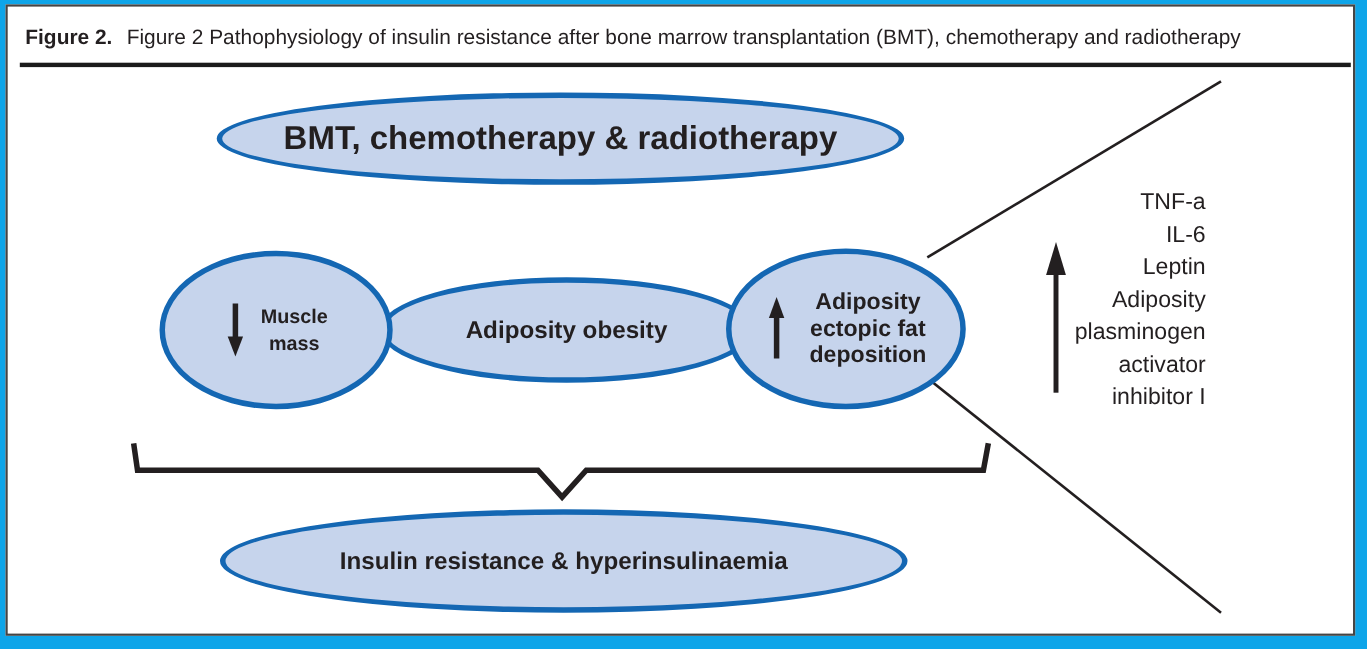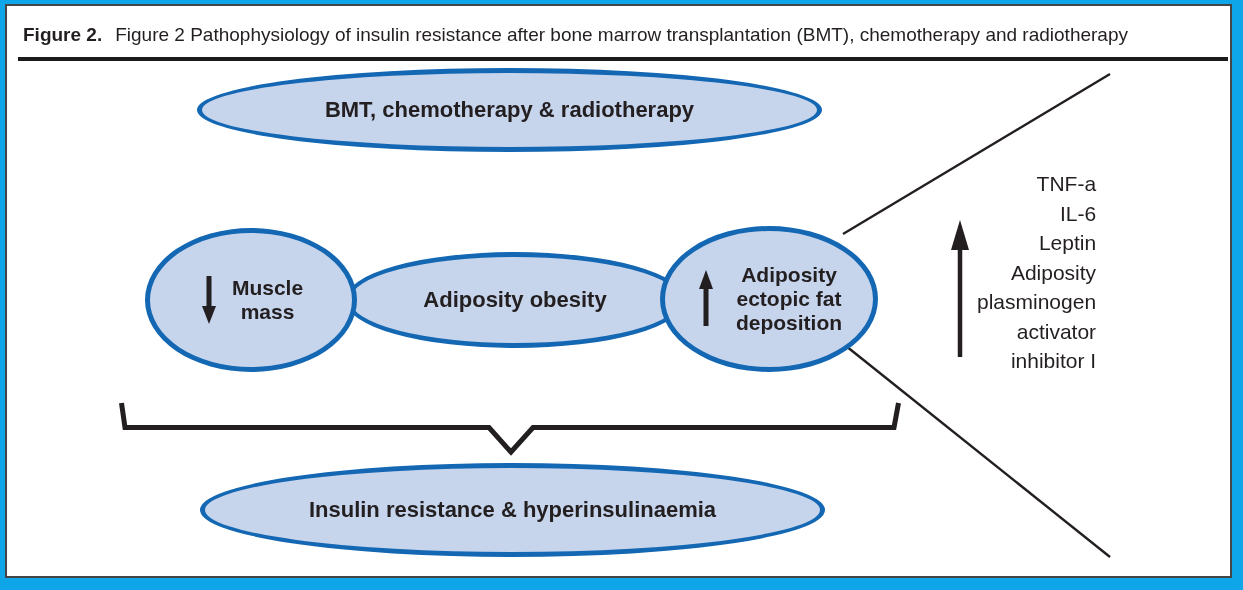--- a/index.html
+++ b/index.html
@@ -26,23 +26,23 @@
     position:absolute;left:18px;top:57px;width:1210px;height:4px;
     background:#1b1b1b;
   }
   .overlay{position:absolute;left:0;top:0;z-index:1;}
   .ellipse{
     position:absolute;box-sizing:border-box;
     background:#c6d4ec;border:5px solid #1467b3;border-radius:50%;
     display:flex;align-items:center;justify-content:center;
     font-weight:bold;text-align:center;
   }
-  .e-top   {left:197px;top:68px;width:625px;height:84px;font-size:22px;z-index:2;}
+  .e-top   {left:197px;top:84px;width:625px;height:84px;font-size:30px;z-index:2;}
   .e-center{left:345px;top:252px;width:340px;height:96px;font-size:22px;z-index:2;}
-  .e-left  {left:145px;top:228px;width:212px;height:144px;font-size:21px;z-index:3;text-align:center;}
+  .e-left  {left:145px;top:228px;width:212px;height:144px;font-size:18px;z-index:3;text-align:center;}
   .e-right {left:660px;top:226px;width:218px;height:146px;font-size:21px;z-index:3;}
   .e-bottom{left:200px;top:463px;width:625px;height:94px;font-size:22px;z-index:2;}
   .node-inner{display:flex;align-items:center;justify-content:center;gap:13px;}
   .node-lines{line-height:24px;}
   .mediators{
     position:absolute;left:977px;top:169px;z-index:2;
     font-size:21px;line-height:29.5px;font-weight:normal;
     text-align:right;white-space:nowrap;
   }
 </style>

